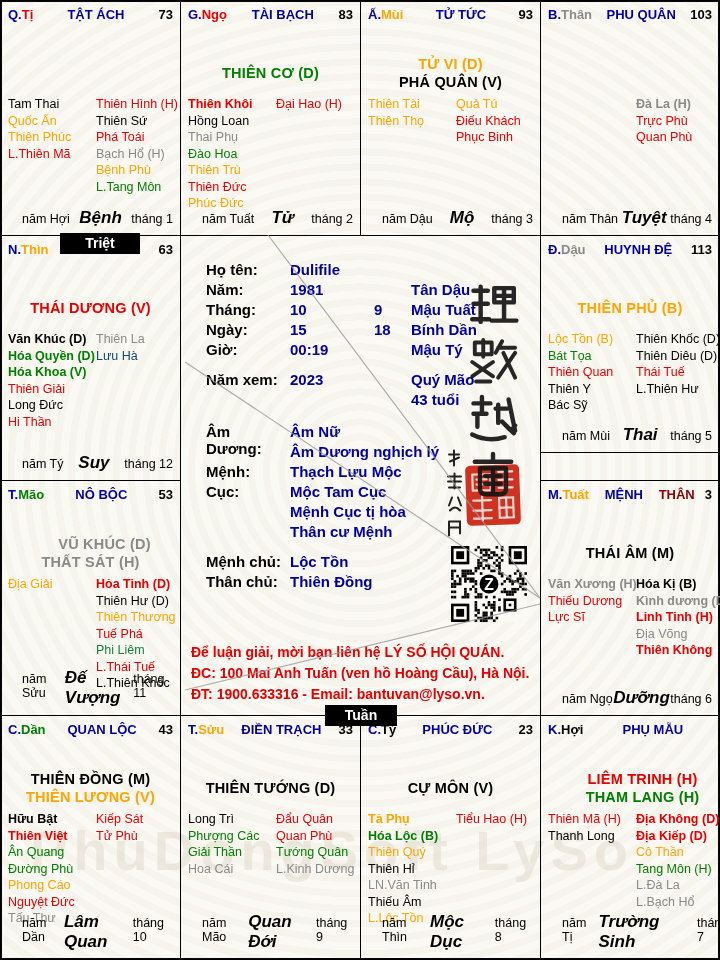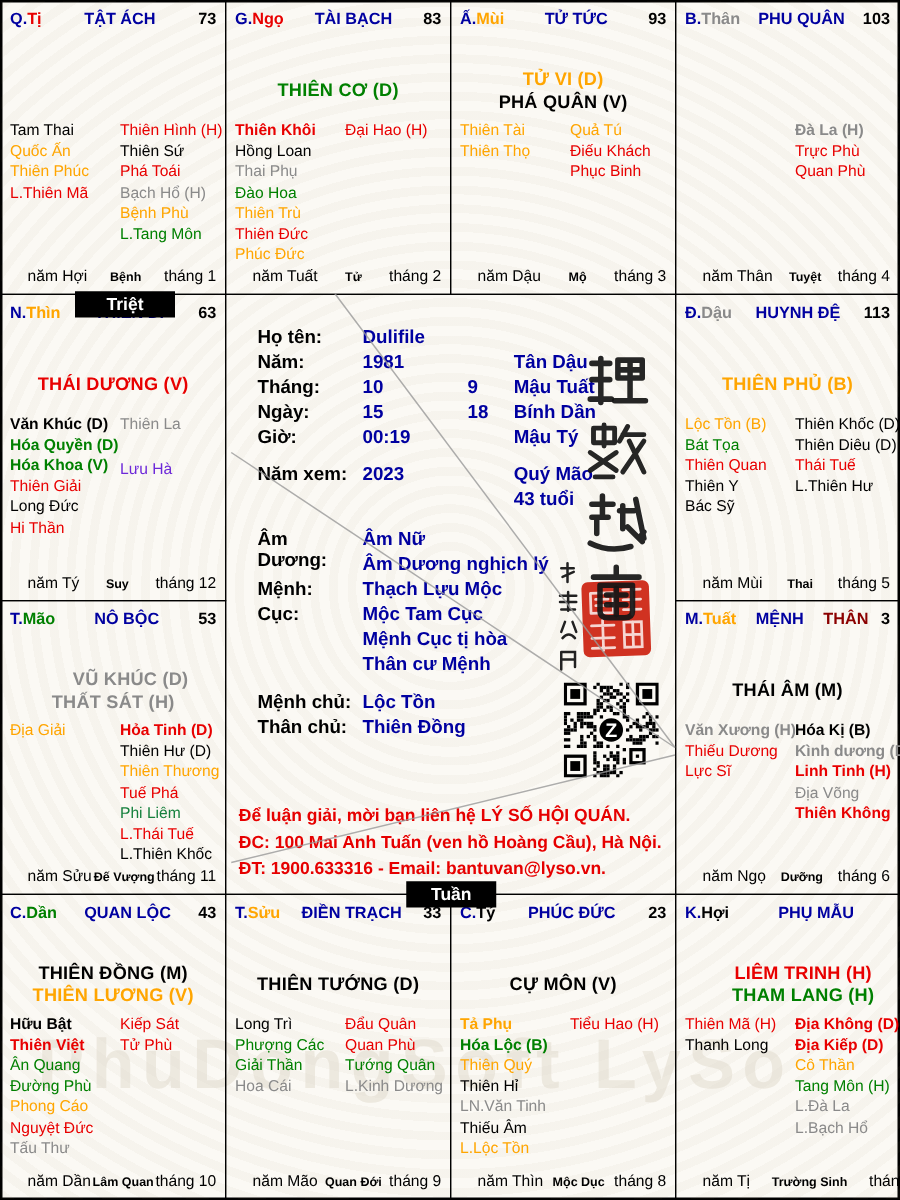--- a/index.html
+++ b/index.html
@@ -18,21 +18,21 @@
   .pnum{color:#000;text-align:right;}
   .mains{height:40px;margin-top:31px;display:flex;flex-direction:column;justify-content:center;align-items:center;}
   .main-star{font-size:14.5px;font-weight:bold;line-height:18px;white-space:nowrap;letter-spacing:.2px;}
   .cols{display:flex;padding:3px 4px 0 7px;}
   .col-l{width:88px;flex-shrink:0;}
   .col-r{flex:1;}
   .star{font-size:12.5px;line-height:16.5px;white-space:nowrap;}
   .star.bold{font-weight:bold;}
   .cell-foot{position:absolute;left:21px;right:7px;bottom:7px;display:flex;justify-content:space-between;
     align-items:baseline;font-size:12.5px;color:#000;}
-  .cell-foot b{font-size:10px;}
+  .cell-foot b{font-size:17px;font-style:italic;}
   .badge{position:absolute;z-index:6;background:var(--badge-bg);color:var(--badge-fg);
     font-size:14px;font-weight:bold;text-align:center;padding:2px 0 3px 0;}
   .center{position:absolute;left:180px;top:235px;width:361px;height:481px;border:1px solid #000;
     box-sizing:border-box;z-index:1;}
   .info{padding:25px 0 0 25px;font-size:15px;font-weight:bold;}
   .irow{display:flex;height:20px;align-items:baseline;}
   .irow .lb{width:84px;color:#000;flex-shrink:0;}
   .irow .v1{width:84px;color:var(--navy);flex-shrink:0;white-space:nowrap;}
   .irow .v2{width:37px;color:var(--navy);flex-shrink:0;}
   .irow .v3{color:var(--navy);white-space:nowrap;}
@@ -183,31 +183,31 @@
         <div class="col-l">
           <div class="star bold" style="color: rgb(0, 0, 0);">Văn Khúc (D)</div>
           <div class="star bold" style="color: rgb(0, 128, 0);">Hóa Quyền (D)</div>
           <div class="star bold" style="color: rgb(0, 128, 0);">Hóa Khoa (V)</div>
           <div class="star" style="color: rgb(232, 0, 0);">Thiên Giải</div>
           <div class="star" style="color: rgb(0, 0, 0);">Long Đức</div>
           <div class="star" style="color: rgb(232, 0, 0);">Hi Thần</div>
         </div>
         <div class="col-r">
           <div class="star" style="color: rgb(138, 138, 138);">Thiên La</div>
-          <div class="star" style="color: #6d28d9; margin-top: 19px;">Lưu Hà</div>
+          <div class="star" style="color: #0c4a6e;">Lưu Hà</div>
         </div>
       </div>
     <div class="cell-foot">
         <span>năm Tý</span>
         <b>Suy</b>
         <span>tháng 12</span>
       </div>
   </div>
 
-  <div class="cell" style="left:540px;top:235px;width:180px;height:246px">
+  <div class="cell" style="left:540px;top:235px;width:180px;height:218px">
     <div class="cell-head">
       <span class="stem"><span>Đ.</span><span style="color: rgb(138, 138, 138);">Dậu</span></span>
       <span class="pname">HUYNH ĐỆ</span>
 
       <span class="pnum">113</span>
     </div>
     <div class="mains">
         <div class="main-star" style="color: rgb(255, 165, 0);">THIÊN PHỦ (B)</div>
       </div>
     <div class="cols">

